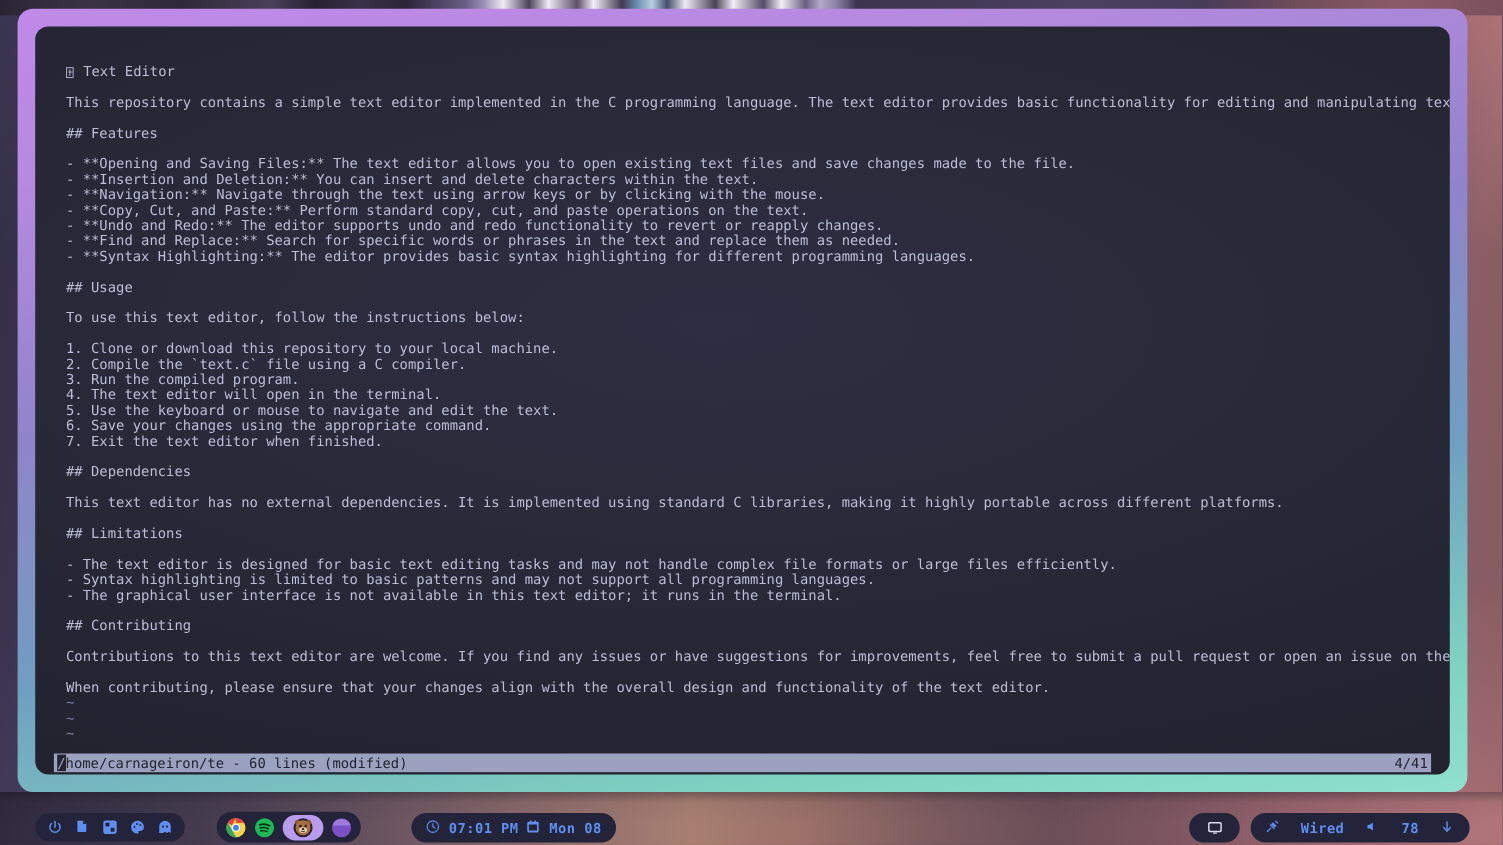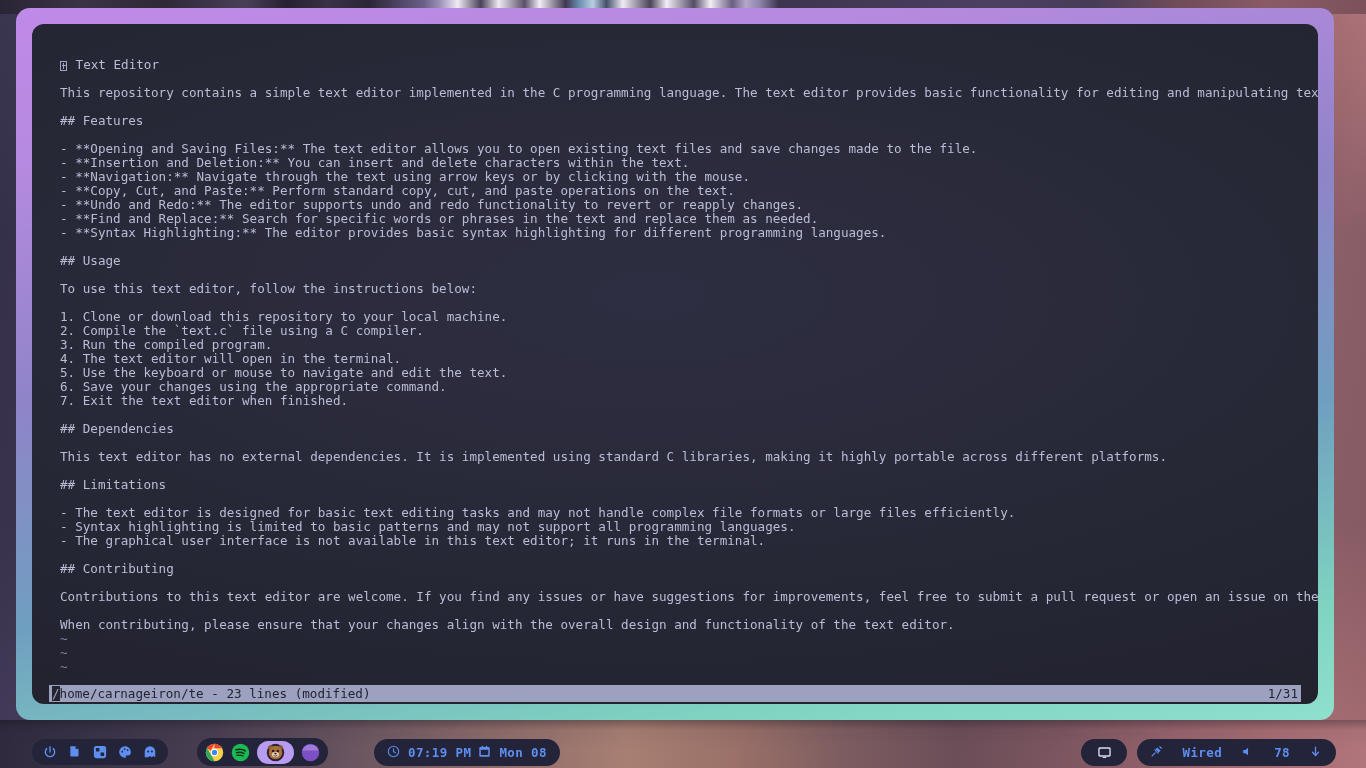--- a/index.html
+++ b/index.html
@@ -168,22 +168,22 @@
   <div id="wall-top"></div>
   <div id="wall-bottom"></div>
 </div>
 
 <div id="term-window">
   <div id="term-inner">
 
     <div id="editor"><div class="eline"><span class="tofu"></span><span> Text Editor</span></div><div class="eline blank"></div><div class="eline">This repository contains a simple text editor implemented in the C programming language. The text editor provides basic functionality for editing and manipulating text files.</div><div class="eline blank"></div><div class="eline">## Features</div><div class="eline blank"></div><div class="eline">- **Opening and Saving Files:** The text editor allows you to open existing text files and save changes made to the file.</div><div class="eline">- **Insertion and Deletion:** You can insert and delete characters within the text.</div><div class="eline">- **Navigation:** Navigate through the text using arrow keys or by clicking with the mouse.</div><div class="eline">- **Copy, Cut, and Paste:** Perform standard copy, cut, and paste operations on the text.</div><div class="eline">- **Undo and Redo:** The editor supports undo and redo functionality to revert or reapply changes.</div><div class="eline">- **Find and Replace:** Search for specific words or phrases in the text and replace them as needed.</div><div class="eline">- **Syntax Highlighting:** The editor provides basic syntax highlighting for different programming languages.</div><div class="eline blank"></div><div class="eline">## Usage</div><div class="eline blank"></div><div class="eline">To use this text editor, follow the instructions below:</div><div class="eline blank"></div><div class="eline">1. Clone or download this repository to your local machine.</div><div class="eline">2. Compile the `text.c` file using a C compiler.</div><div class="eline">3. Run the compiled program.</div><div class="eline">4. The text editor will open in the terminal.</div><div class="eline">5. Use the keyboard or mouse to navigate and edit the text.</div><div class="eline">6. Save your changes using the appropriate command.</div><div class="eline">7. Exit the text editor when finished.</div><div class="eline blank"></div><div class="eline">## Dependencies</div><div class="eline blank"></div><div class="eline">This text editor has no external dependencies. It is implemented using standard C libraries, making it highly portable across different platforms.</div><div class="eline blank"></div><div class="eline">## Limitations</div><div class="eline blank"></div><div class="eline">- The text editor is designed for basic text editing tasks and may not handle complex file formats or large files efficiently.</div><div class="eline">- Syntax highlighting is limited to basic patterns and may not support all programming languages.</div><div class="eline">- The graphical user interface is not available in this text editor; it runs in the terminal.</div><div class="eline blank"></div><div class="eline">## Contributing</div><div class="eline blank"></div><div class="eline">Contributions to this text editor are welcome. If you find any issues or have suggestions for improvements, feel free to submit a pull request or open an issue on the repository.</div><div class="eline blank"></div><div class="eline">When contributing, please ensure that your changes align with the overall design and functionality of the text editor.</div><div class="eline tilde">~</div><div class="eline tilde">~</div><div class="eline tilde">~</div></div>
 
     <div id="statusline">
-      <div><span class="cursorcell">/</span><span>home/carnageiron/te - 23 lines (modified)</span></div>
-      <div>1/31</div>
+      <div><span class="cursorcell">/</span><span>home/carnageiron/te - 60 lines (modified)</span></div>
+      <div>4/41</div>
     </div>
 
   </div>
 </div>
 
 <div id="taskbar">
 
   <div class="bar-pill" id="tray-pill">
     <span class="tray-icon">
       <svg viewBox="0 0 24 24" width="14" height="14" fill="none" stroke="#5d8ef0" stroke-width="2.4" stroke-linecap="round">
@@ -269,21 +269,21 @@
 
   </div>
 
   <div class="bar-pill" id="clock-pill">
     <span class="tray-icon">
       <svg viewBox="0 0 24 24" width="13" height="13" fill="none" stroke="#5d8ef0" stroke-width="2">
         <circle cx="12" cy="12" r="9.6"></circle>
           <path d="M12 6.8 V12 l3.6 2.4" stroke-linecap="round"></path>
       </svg>
     </span>
-    <span class="clock-txt">07:19 PM</span>
+    <span class="clock-txt">07:01 PM</span>
     <span class="tray-icon">
       <svg viewBox="0 0 24 24" width="13" height="13">
         <rect x="2.4" y="3.8" width="19.2" height="18" rx="2.4" fill="#5d8ef0"></rect>
         <rect x="5.2" y="8.6" width="13.6" height="10" rx="1" fill="#23243a"></rect>
         <rect x="7" y="1.4" width="2.4" height="4" rx="1" fill="#5d8ef0"></rect>
         <rect x="14.6" y="1.4" width="2.4" height="4" rx="1" fill="#5d8ef0"></rect>
       </svg>
     </span>
     <span class="clock-txt">Mon 08</span>
   </div>

